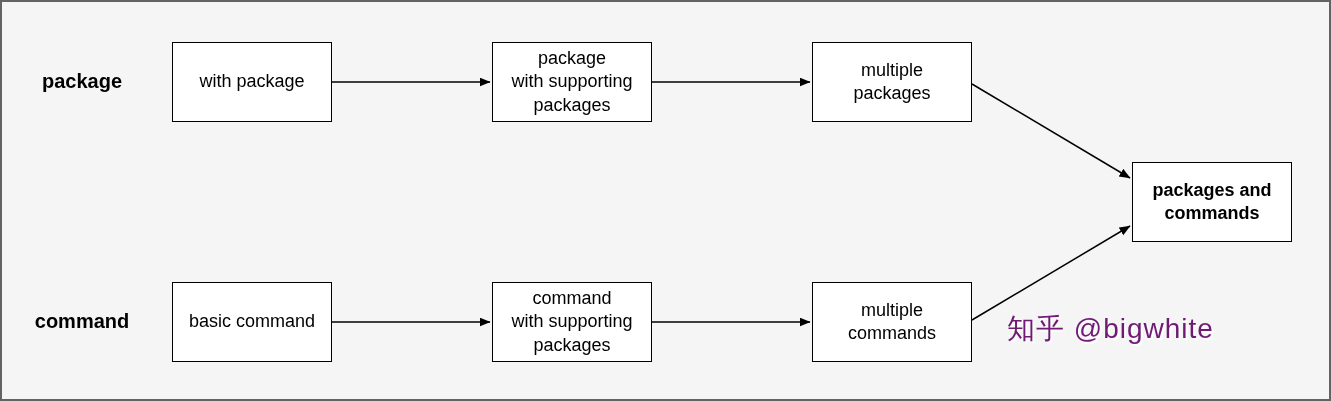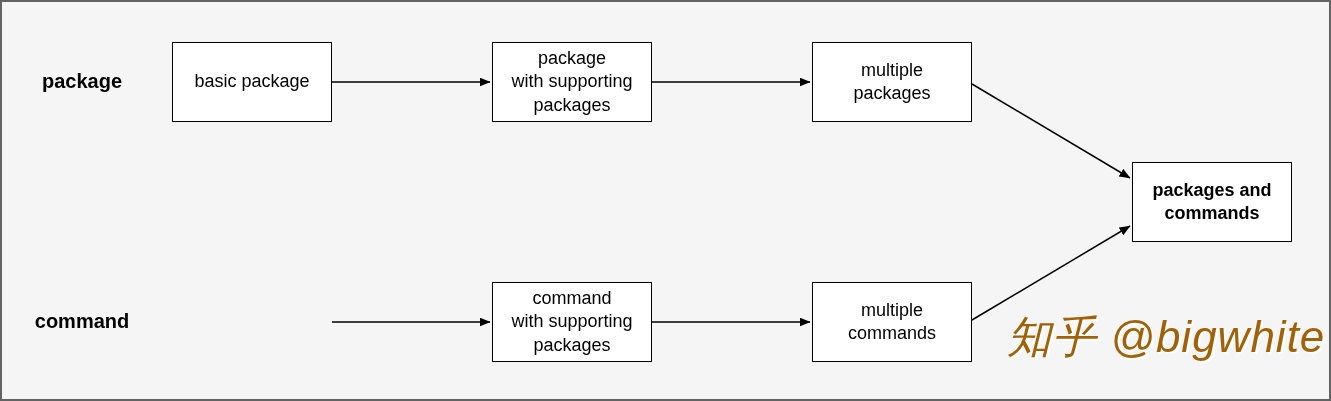--- a/index.html
+++ b/index.html
@@ -51,27 +51,26 @@
     position: absolute;
     left: 0; top: 0;
     width: 1331px;
     height: 401px;
     pointer-events: none;
   }
   .watermark {
     position: absolute;
     left: 1005px;
     top: 313px;
-    font-size: 44px;
+    font-size: 28px;
     line-height: 1;
-    color: #a16207;
+    color: #701a75;
     text-shadow: 2px 2px 1px #ffffff;
     letter-spacing: 1px;
     white-space: nowrap;
-    font-style: italic;
   }
 </style>
 </head>
 <body>
 
 <div class="canvas">
 
   <svg class="edges" viewBox="0 0 1331 401" xmlns="http://www.w3.org/2000/svg">
     <defs>
       <marker id="arrowhead" markerWidth="12" markerHeight="10" refX="10.5" refY="4.5" orient="auto" markerUnits="userSpaceOnUse">
@@ -83,29 +82,30 @@
     <line x1="970" y1="82" x2="1128" y2="176" stroke="#000000" stroke-width="1.5" marker-end="url(#arrowhead)"></line>
     <line x1="330" y1="320" x2="488" y2="320" stroke="#000000" stroke-width="1.5" marker-end="url(#arrowhead)"></line>
     <line x1="650" y1="320" x2="808" y2="320" stroke="#000000" stroke-width="1.5" marker-end="url(#arrowhead)"></line>
     <line x1="970" y1="318" x2="1128" y2="224" stroke="#000000" stroke-width="1.5" marker-end="url(#arrowhead)"></line>
   </svg>
 
   <div class="row-label" id="label-package">package</div>
 
   <div class="row-label" id="label-command">command</div>
 
-  <div class="node" id="node-basic-package">basic package</div>
+  <div class="node" id="node-basic-package">with package</div>
 
   <div class="node" id="node-package-supporting">package
 with supporting
 packages</div>
 
   <div class="node" id="node-multiple-packages">multiple
 packages</div>
 
+  <div class="node" id="node-basic-command">basic command</div>
 
   <div class="node" id="node-command-supporting">command
 with supporting
 packages</div>
 
   <div class="node" id="node-multiple-commands">multiple
 commands</div>
 
   <div class="node" id="node-packages-and-commands">packages and
 commands</div>

